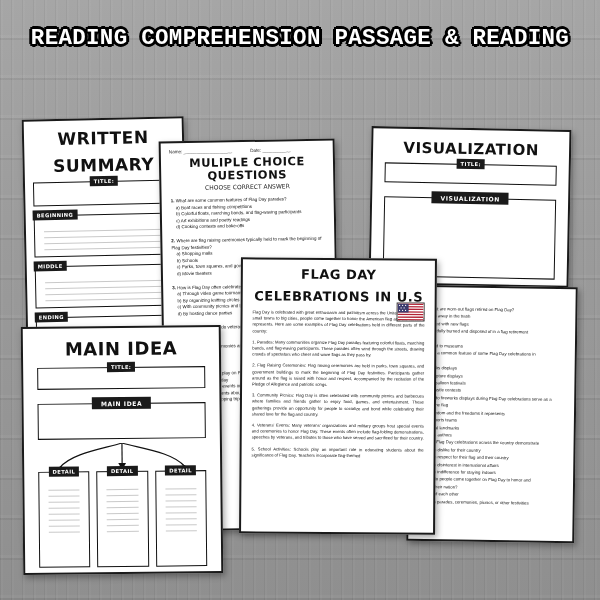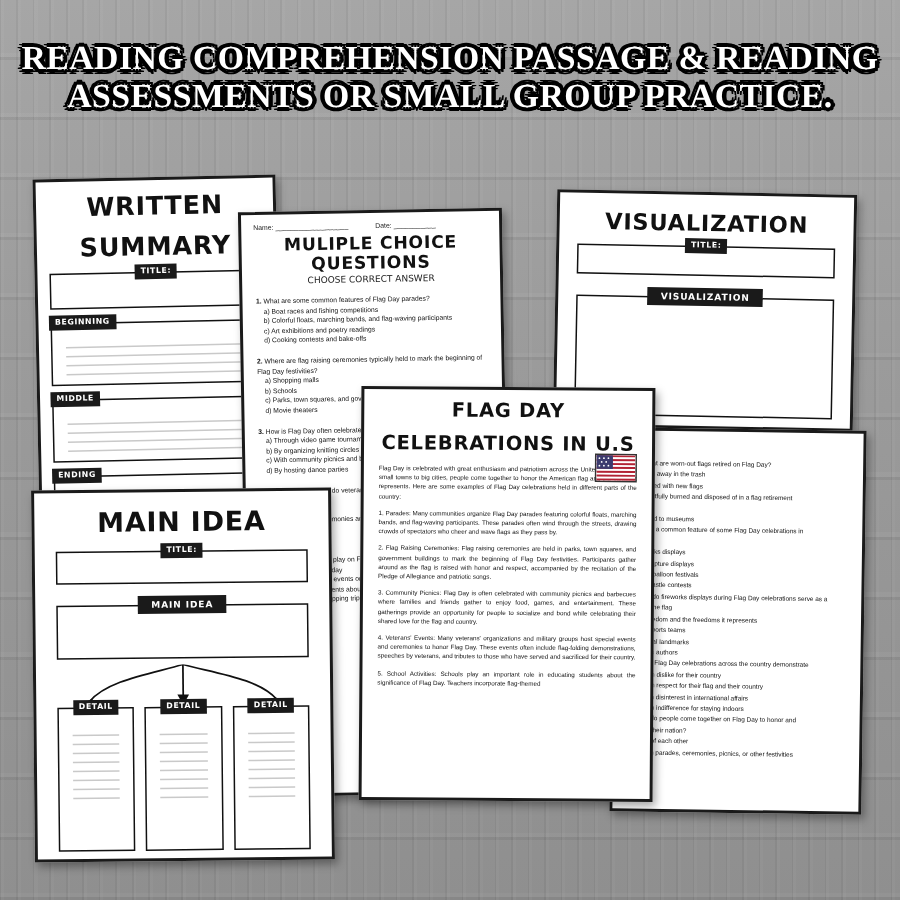--- a/index.html
+++ b/index.html
@@ -18,21 +18,21 @@
       linear-gradient(180deg,#a6a6a6 0%, #9b9b9b 40%, #8f8f8f 100%);
   }
   .banner{
     position:absolute;left:0;top:22px;width:600px;
     text-align:center;
     z-index:50;
     padding:4px 10px;
     box-sizing:border-box;
   }
   .banner-line{
-    font-family:Liberation Serif, serif;
+    font-family:Liberation Mono, monospace;
     font-weight:bold;
     font-size:22.5px;
     line-height:25px;
     letter-spacing:.3px;
     color:#ffffff;
     text-transform:uppercase;
     text-shadow:
       -2px -2px 0 #000, 2px -2px 0 #000, -2px 2px 0 #000, 2px 2px 0 #000,
       -3px 0 0 #000, 3px 0 0 #000, 0 -3px 0 #000, 0 3px 0 #000;
   }
@@ -119,21 +119,20 @@
   #answer-key{left:408px;top:286px;width:168px;height:256px;transform:rotate(0.8deg);z-index:10;}
   .ak-line{font-size:4.3px;line-height:7.4px;color:#111;padding-left:6px;}
 </style>
 </head>
 <body>
 
 <div class="bg"></div>
 
 <div class="banner">
   <div class="banner-line">READING COMPREHENSION PASSAGE &amp; READING</div>
-  <div class="banner-line">ASSESSMENTS OR SMALL GROUP PRACTICE.</div>
 </div>
 
 <div class="sheet" id="written-summary">
   <div class="ttl">WRITTEN</div>
   <div class="ttl">SUMMARY</div>
 
   <div class="ws-titlebox">
     <div class="box" style="width:100%;height:100%;"></div>
     <span class="lbl cap">TITLE:</span>
   </div>

